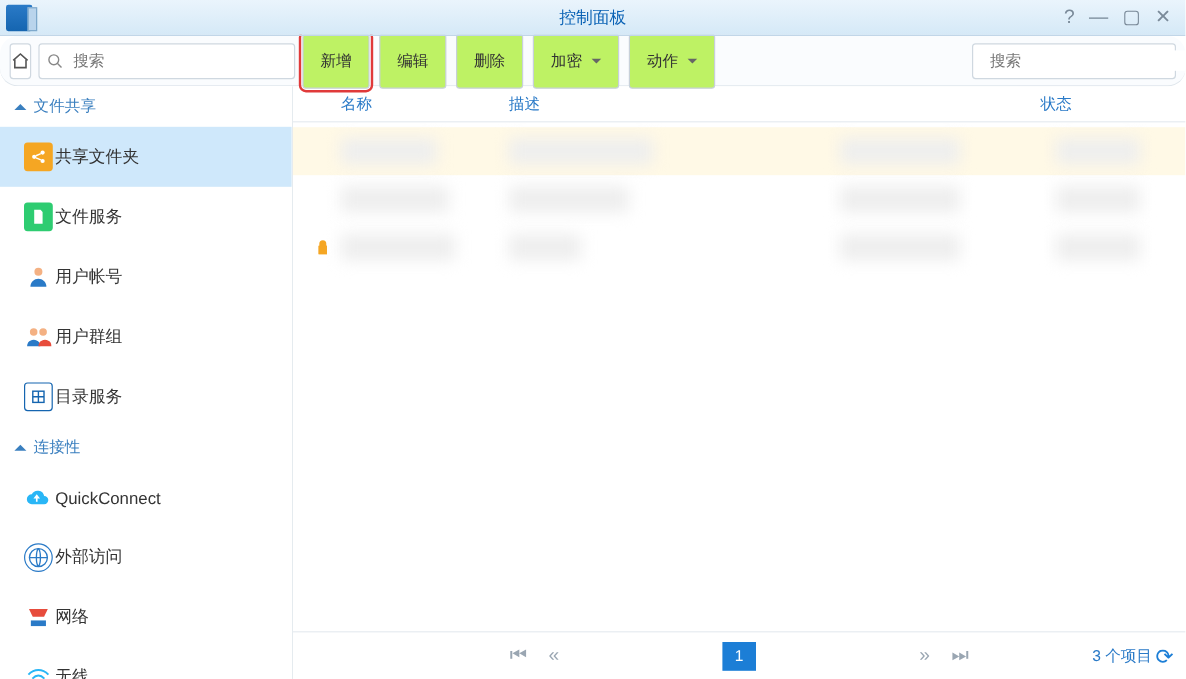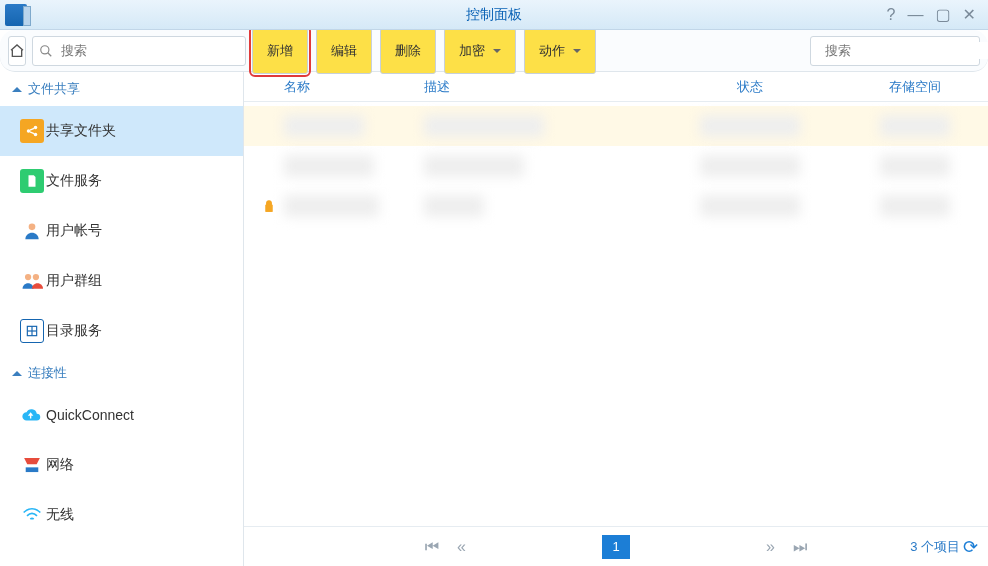--- a/index.html
+++ b/index.html
@@ -19,21 +19,21 @@
   .titlebar .controls { margin-left:auto; display:flex; gap:12px; padding-right:12px; color:#7a8a99; }
   .tb-btn { cursor:pointer; font-size:16px; line-height:1; }
 
   
   .toprow { height:42px; border-bottom:1px solid #dfe6ec; display:flex; align-items:center; padding:0 8px; gap:8px; background:#fafcfe;border-radius:15px; }
   .toprow .left { display:flex; align-items:center; gap:6px; width:236px; }
   .home-btn { width:34px; height:30px; border:1px solid #cfd8e0; border-radius:3px; background:#fff; display:flex; align-items:center; justify-content:center; cursor:pointer; }
   .search-wrap { flex:1; height:30px; border:1px solid #cfd8e0; border-radius:3px; background:#fff; display:flex; align-items:center; padding:0 6px; gap:6px; color:#888; }
   .search-wrap input { border:none; outline:none; flex:1; font-size:13px; }
   .toprow .middle { display:flex; align-items:center; gap:8px; flex:1; }
-  .btn { height:46px; padding:0 14px; border:1px solid #c7d0d9; border-radius:3px; background:#fde047; color:#333; cursor:pointer; display:inline-flex; align-items:center; gap:4px; font-size:13px; }
+  .btn { height:46px; padding:0 14px; border:1px solid #c7d0d9; border-radius:3px; background:#bef264; color:#333; cursor:pointer; display:inline-flex; align-items:center; gap:4px; font-size:13px; }
   .btn.highlight { outline:2px solid #e03a3a; outline-offset:1px; }
   .caret-down::after { content:""; display:inline-block; border:4px solid transparent; border-top-color:#666; margin-left:4px; transform:translateY(2px); }
   .toprow .right { width:170px; }
 
   
   .main { display:flex; height:calc(566px - 30px - 42px);justify-content:space-between; }
   .sidebar { width:244px; border-right:1px solid #dfe6ec; overflow:auto; background:#fff; }
   .content { flex:1; display:flex; flex-direction:column; }
 
   .section-header { display:flex; align-items:center; gap:6px; padding:8px 12px; color:#3a7fbf; font-size:13px; cursor:pointer; }
@@ -182,20 +182,29 @@
     <div class="nav-item">
       <span class="nav-icon ic-cloud">
         <svg width="22" height="16" viewBox="0 0 32 20">
             <path d="M8 18a6 6 0 010-12 8 8 0 0115 2 5 5 0 010 10z" fill="#29b6f6"></path>
             <path d="M14 6l4 5h-3v4h-2v-4h-3z" fill="#fff"></path>
           </svg>
       </span>
       <span>QuickConnect</span>
     </div>
 
+    <div class="nav-item">
+      <span class="nav-icon ic-globe">
+        <svg width="18" height="18" viewBox="0 0 24 24" fill="none" stroke="#2a7ac7" stroke-width="1.5">
+            <circle cx="12" cy="12" r="10"></circle>
+            <path d="M2 12h20M12 2c3 3 3 17 0 20M12 2c-3 3-3 17 0 20"></path>
+          </svg>
+      </span>
+      <span>外部访问</span>
+    </div>
 
     <div class="nav-item">
       <span class="nav-icon ic-net">
         <svg width="22" height="18" viewBox="0 0 28 22">
             <path d="M4 2h20l-4 8H8z" fill="#e74c3c"></path>
             <rect x="6" y="14" width="16" height="6" fill="#2a7ac7"></rect>
           </svg>
       </span>
       <span>网络</span>
     </div>
@@ -210,21 +219,20 @@
       </span>
       <span>无线</span>
     </div>
   </div>
 
   <div class="content">
     <div class="table-head">
       <div class="col-name">名称</div>
       <div class="col-desc">描述</div>
       <div class="col-status">状态</div>
-      <div class="col-storage">存储空间</div>
     </div>
 
     <div class="table-body">
       <div class="row" style="background:#fff9e6;">
         <div class="ic-cell"></div>
         <div class="col-name">
             <div class="blur" style="width:80px;"></div>
           </div>
         <div class="col-desc">
             <div class="blur" style="width:120px;"></div>

